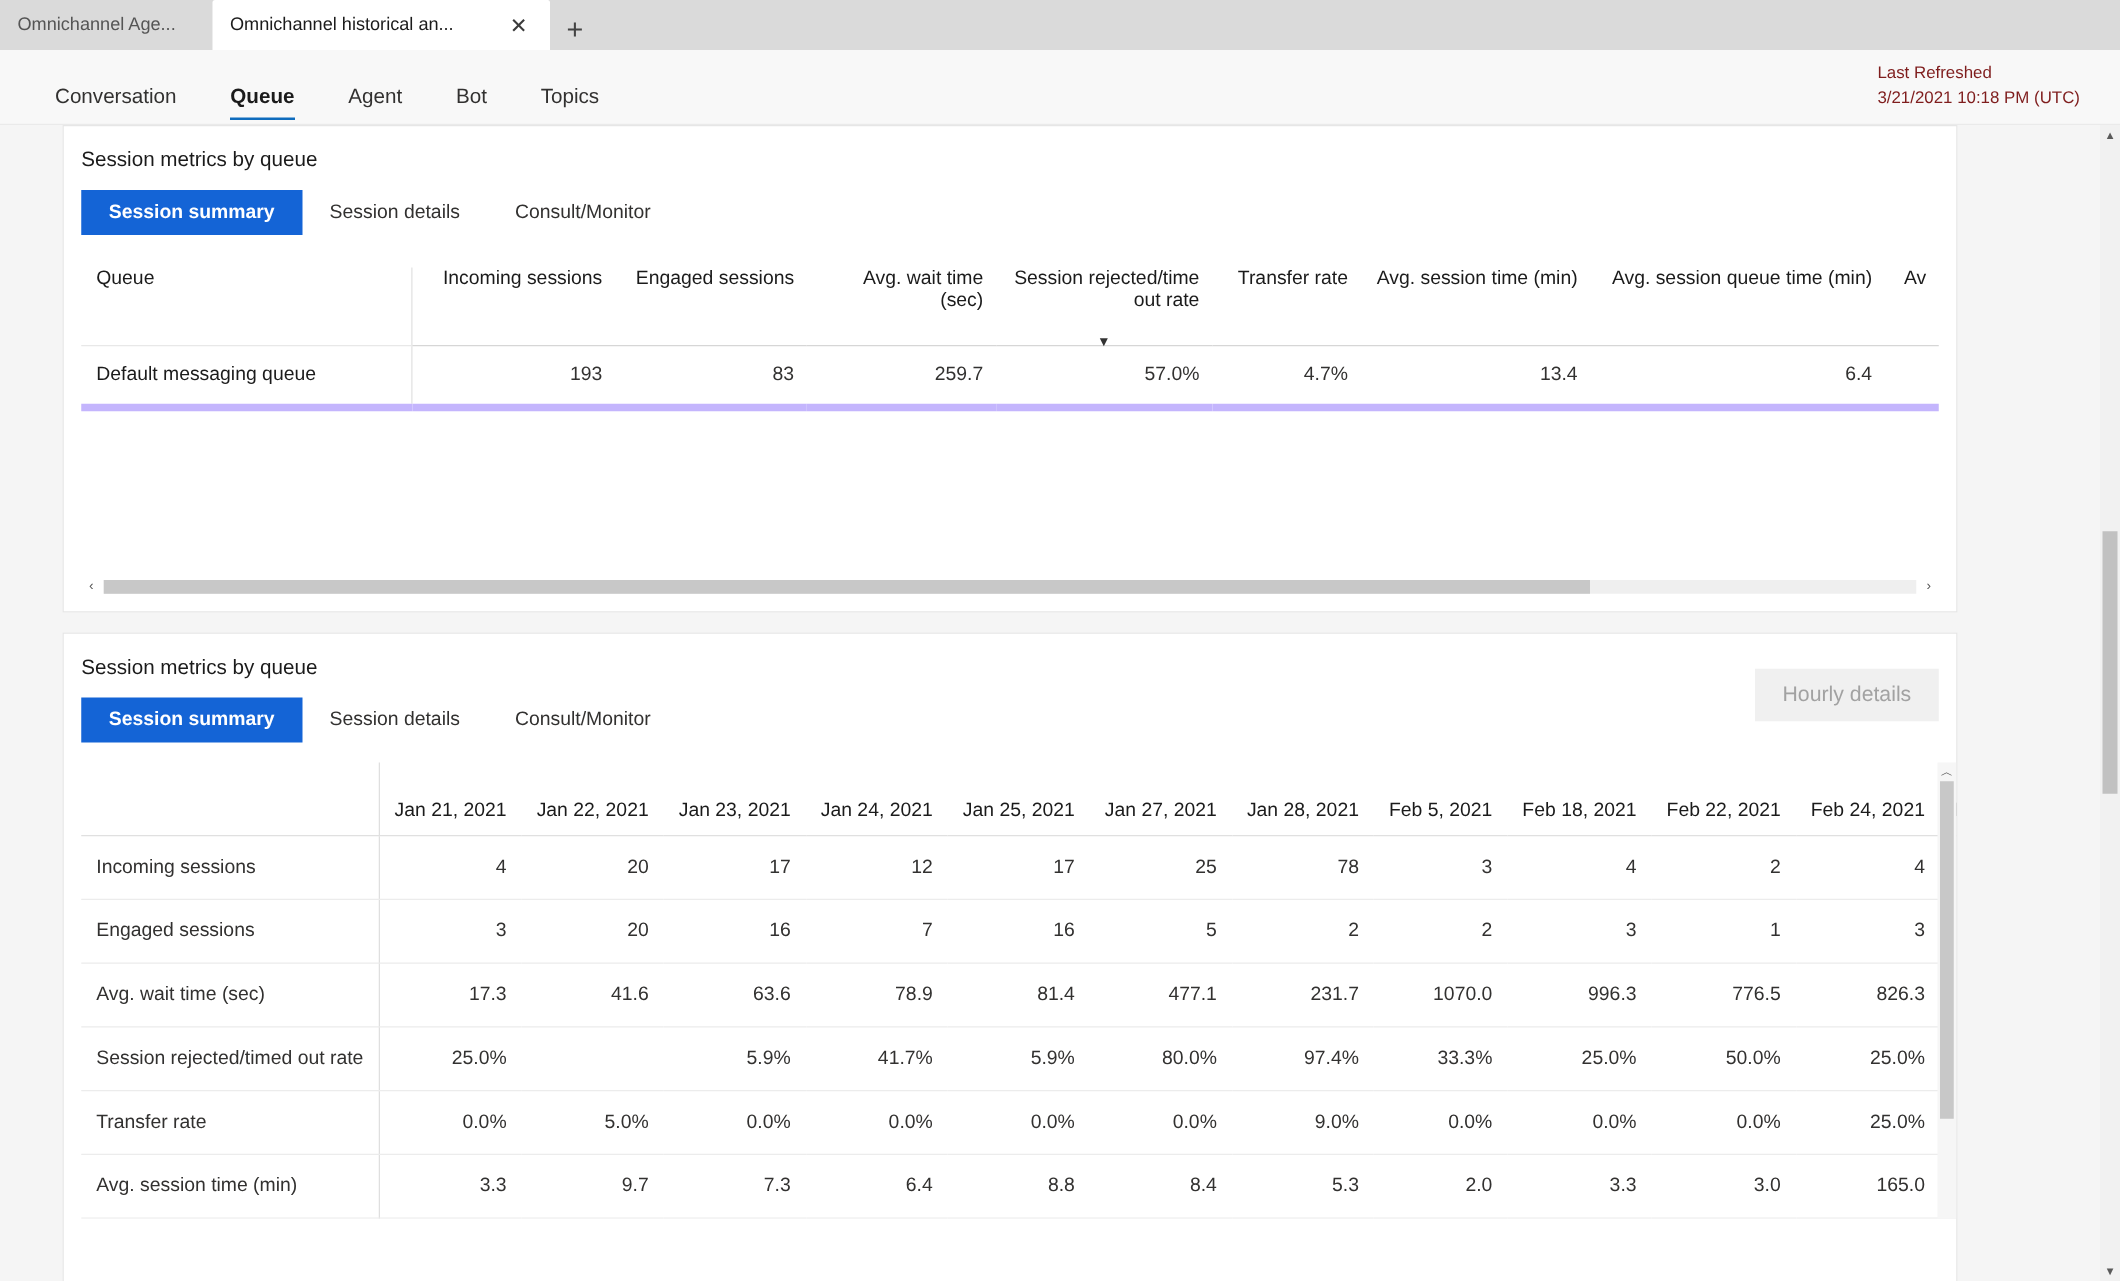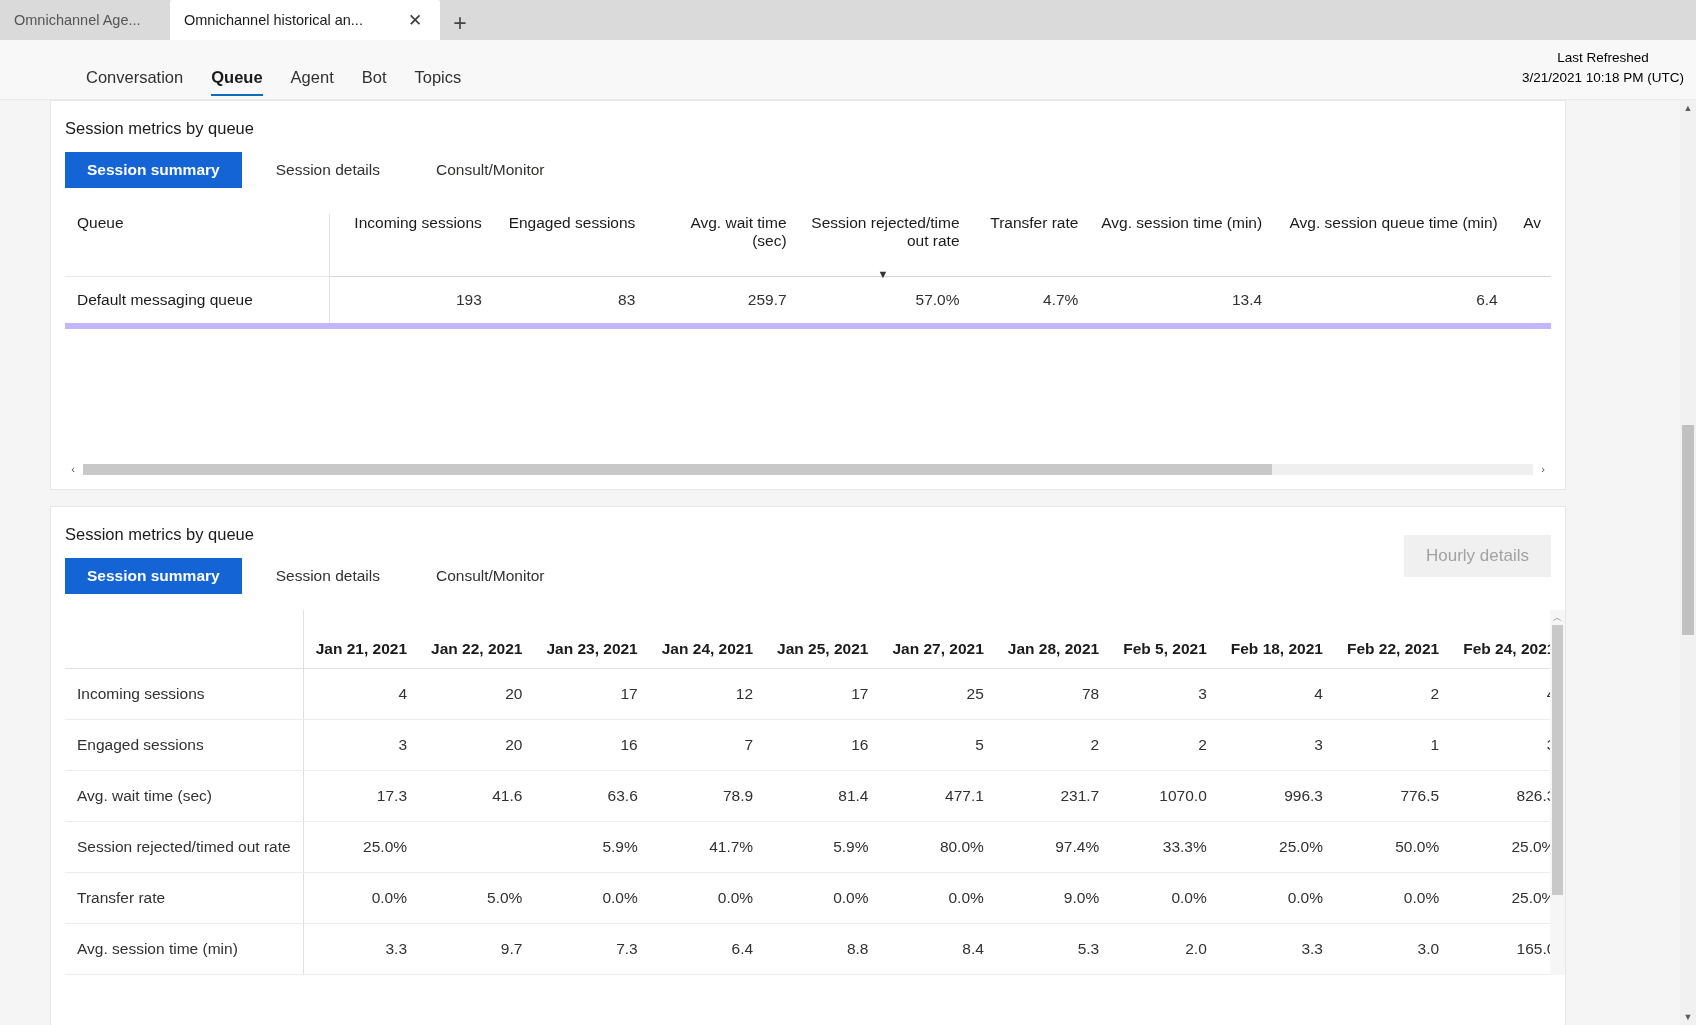--- a/index.html
+++ b/index.html
@@ -64,22 +64,21 @@
     border-bottom: 1px solid #eaeaea;
     display: flex;
     align-items: flex-start;
     position: relative;
   }
   .nav-tabs {
     display: flex;
     align-items: flex-end;
     height: 56px;
     padding-left: 30px;
-    gap: 0;
-    margin-left: 42px;
+    gap: 15px;
   }
   .nav-tab {
     font-size: 16.5px;
     color: #323130;
     padding: 0 14px 9px 14px;
     position: relative;
     height: 46px;
     display: flex;
     align-items: flex-end;
     white-space: nowrap;
@@ -87,25 +86,25 @@
   .nav-tab.active { font-weight: bold; color: #1b1b1b; }
   .nav-tab.active::after {
     content: "";
     position: absolute;
     left: 14px; right: 14px; bottom: 0;
     height: 2.5px;
     background: #0f6cbd;
   }
   .refresh-block {
     position: absolute;
-    right: 12px;
+    right: 32px;
     top: 8px;
-    text-align: center;
+    text-align: left;
     font-size: 13.5px;
-    color: #000000;
+    color: #7f1d1d;
     line-height: 1.45;
   }
 
   
   .page {
     position: absolute;
     top: 100px; left: 0; right: 0; bottom: 0;
     background: #f5f5f5;
     overflow: hidden;
   }
@@ -117,21 +116,21 @@
   }
   .card-title {
     font-size: 16.5px;
     color: #1b1b1b;
     padding: 18px 0 0 14px;
   }
   .pivot-row {
     display: flex;
     align-items: center;
     padding: 14px 0 0 14px;
-    gap: 12px;
+    gap: 0;
   }
   .pivot {
     font-size: 15.5px;
     color: #323130;
     padding: 9px 22px;
     white-space: nowrap;
   }
   .pivot.active {
     background: #1464d6;
     color: #ffffff;
@@ -227,21 +226,21 @@
     overflow: hidden;
   }
   .t2 { border-collapse: collapse; table-layout: fixed; }
   .t2 th.rowhead-blank {
     width: 228px;
     border-bottom: 1px solid #e0e0e0;
     border-right: 1px solid #dfdfdf;
     height: 58px;
   }
   .t2 thead th.datecol {
-    font-weight: bold;
+    font-weight: normal;
     font-size: 15.5px;
     color: #1b1b1b;
     text-align: center;
     padding: 0 12px 10px 12px;
     vertical-align: bottom;
     border-bottom: 1px solid #e0e0e0;
     width: 96px;
     white-space: nowrap;
     height: 58px;
   }

